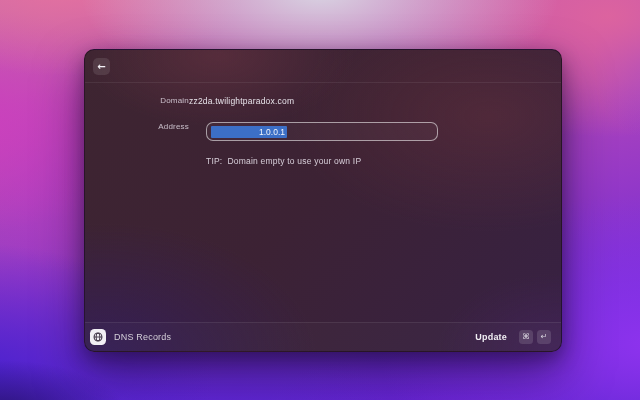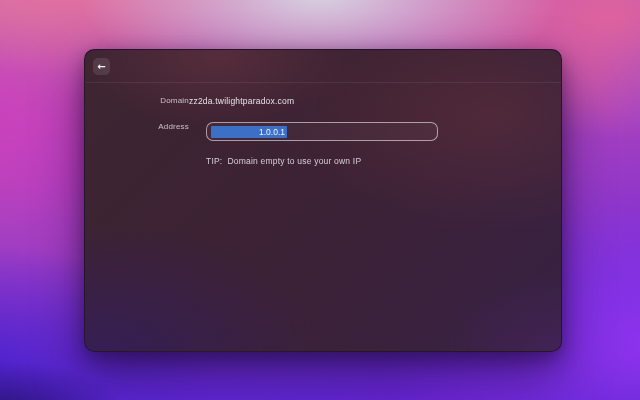--- a/index.html
+++ b/index.html
@@ -168,15 +168,32 @@
 
     <div class="form-row row-address">
       <div class="field-label">Address</div>
       <div class="text-input">
         <span class="selected-text" id="address-selection" style="background: rgb(60, 111, 198); padding-left: 48px;">1.0.0.1</span>
       </div>
     </div>
 
     <div class="tip-text">TIP:  Domain empty to use your own IP</div>
 
+    <div class="win-footer">
+      <div class="footer-left">
+        <span class="app-icon">
+          <svg width="12" height="12" viewBox="0 0 14 14">
+            <circle cx="7" cy="7" r="4.6" fill="none" stroke="#33283a" stroke-width="1.2"></circle>
+            <ellipse cx="7" cy="7" rx="2.2" ry="4.6" fill="none" stroke="#33283a" stroke-width="1"></ellipse>
+            <line x1="2.4" y1="7" x2="11.6" y2="7" stroke="#33283a" stroke-width="1"></line>
+          </svg>
+        </span>
+        <span class="app-name">DNS Records</span>
+      </div>
+      <div class="footer-action">
+        <span class="action-label">Update</span>
+        <span class="key-badge">⌘</span>
+        <span class="key-badge">↵</span>
+      </div>
+    </div>
 
   </div>
 </div>
 
 </body></html>

